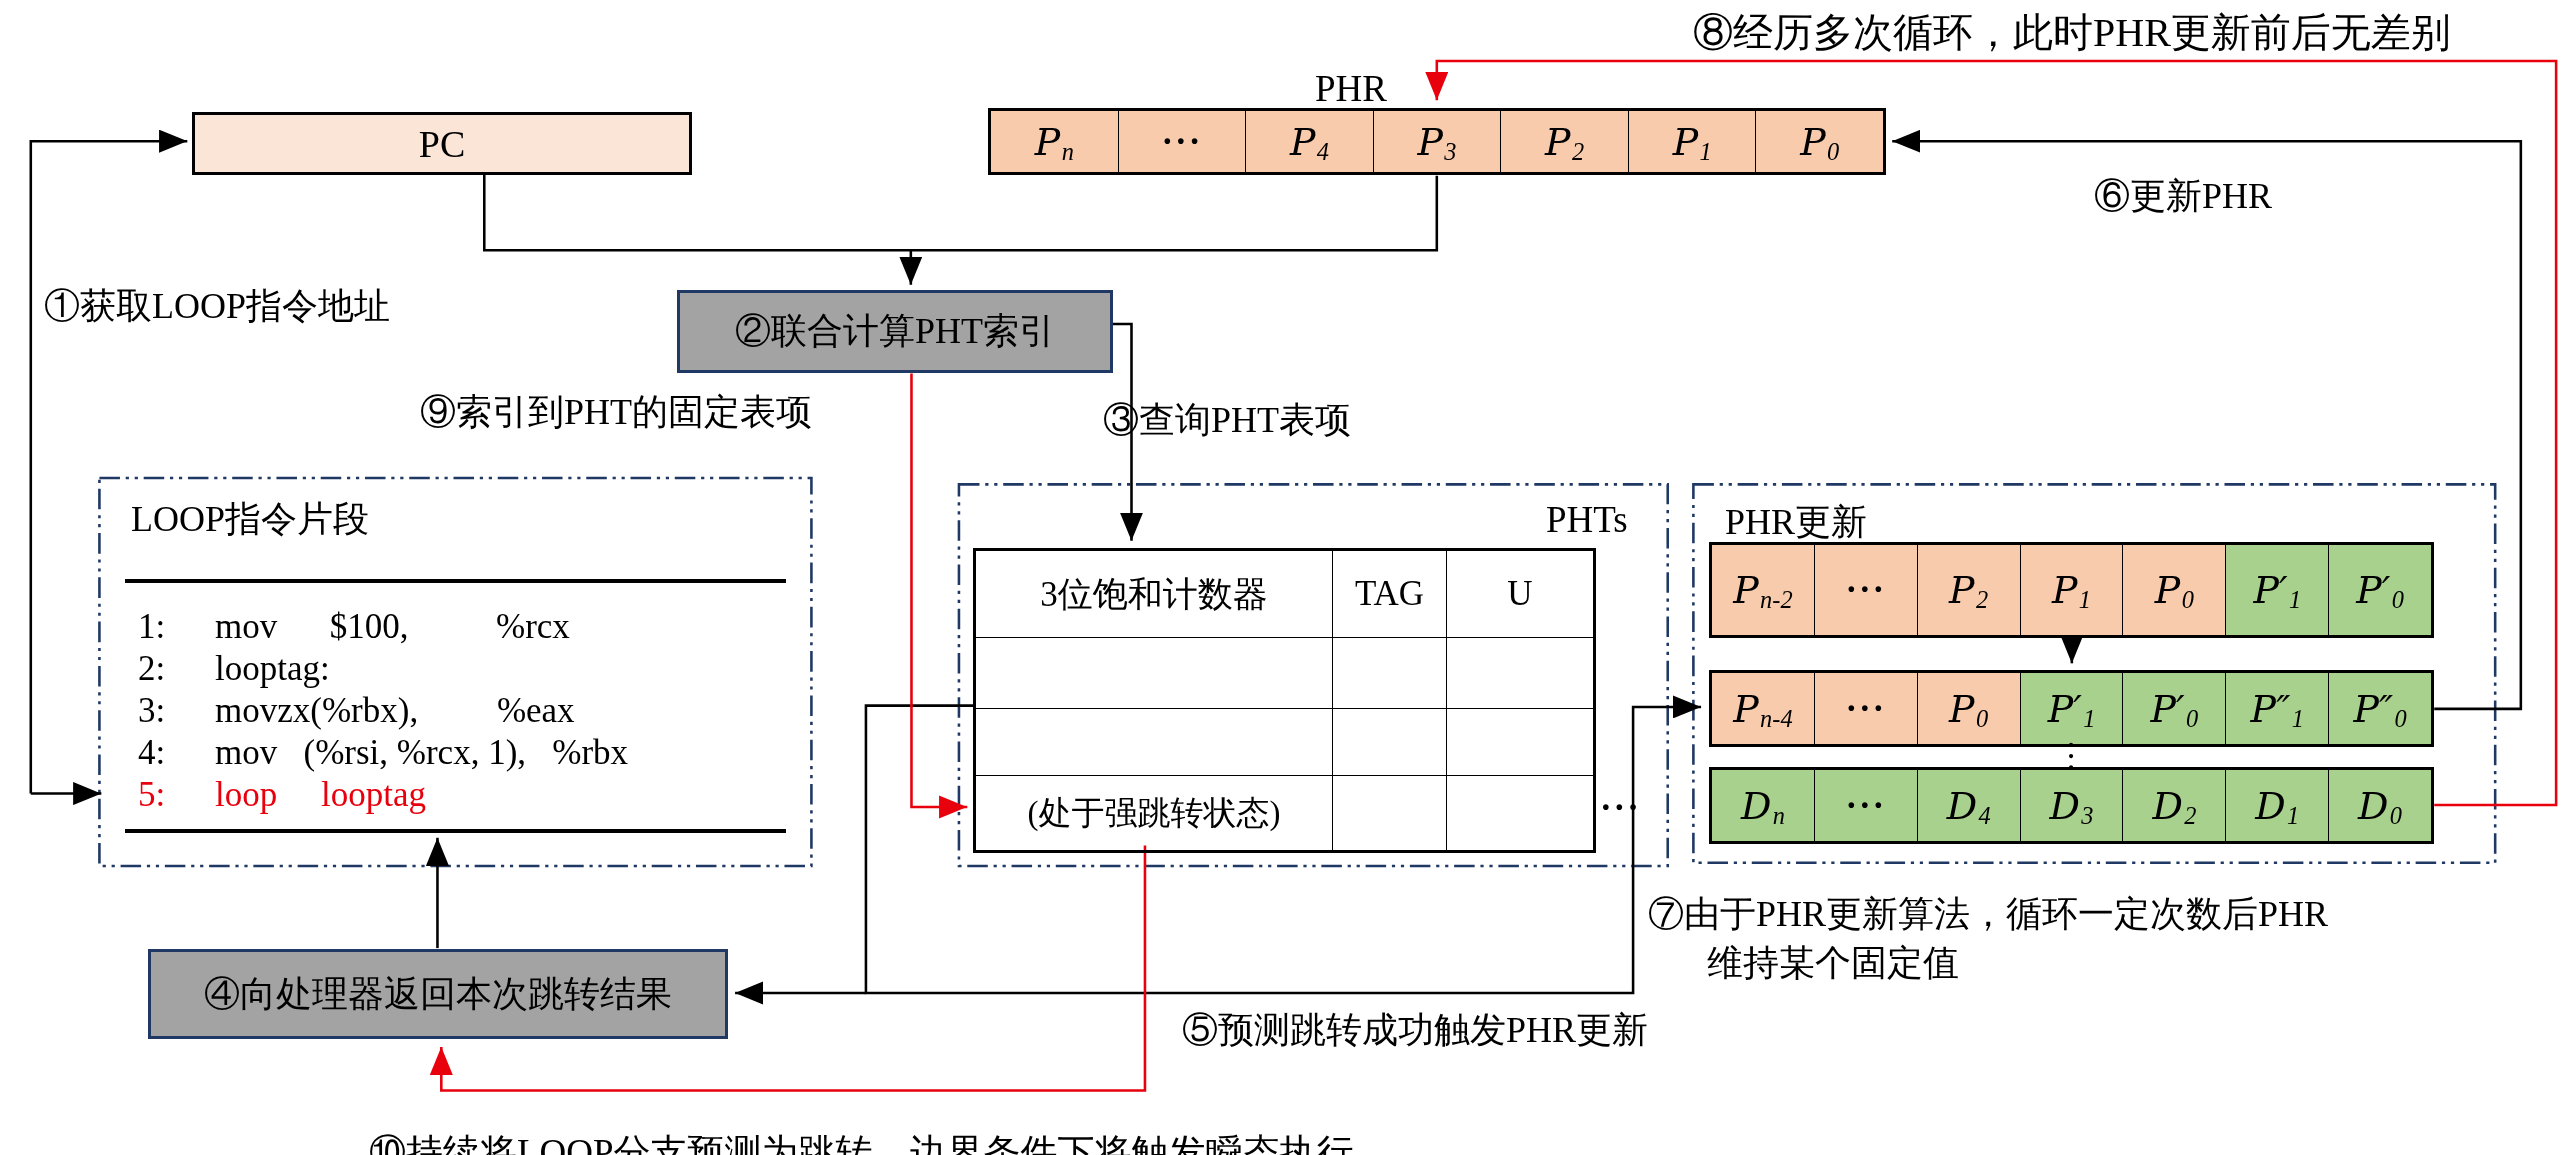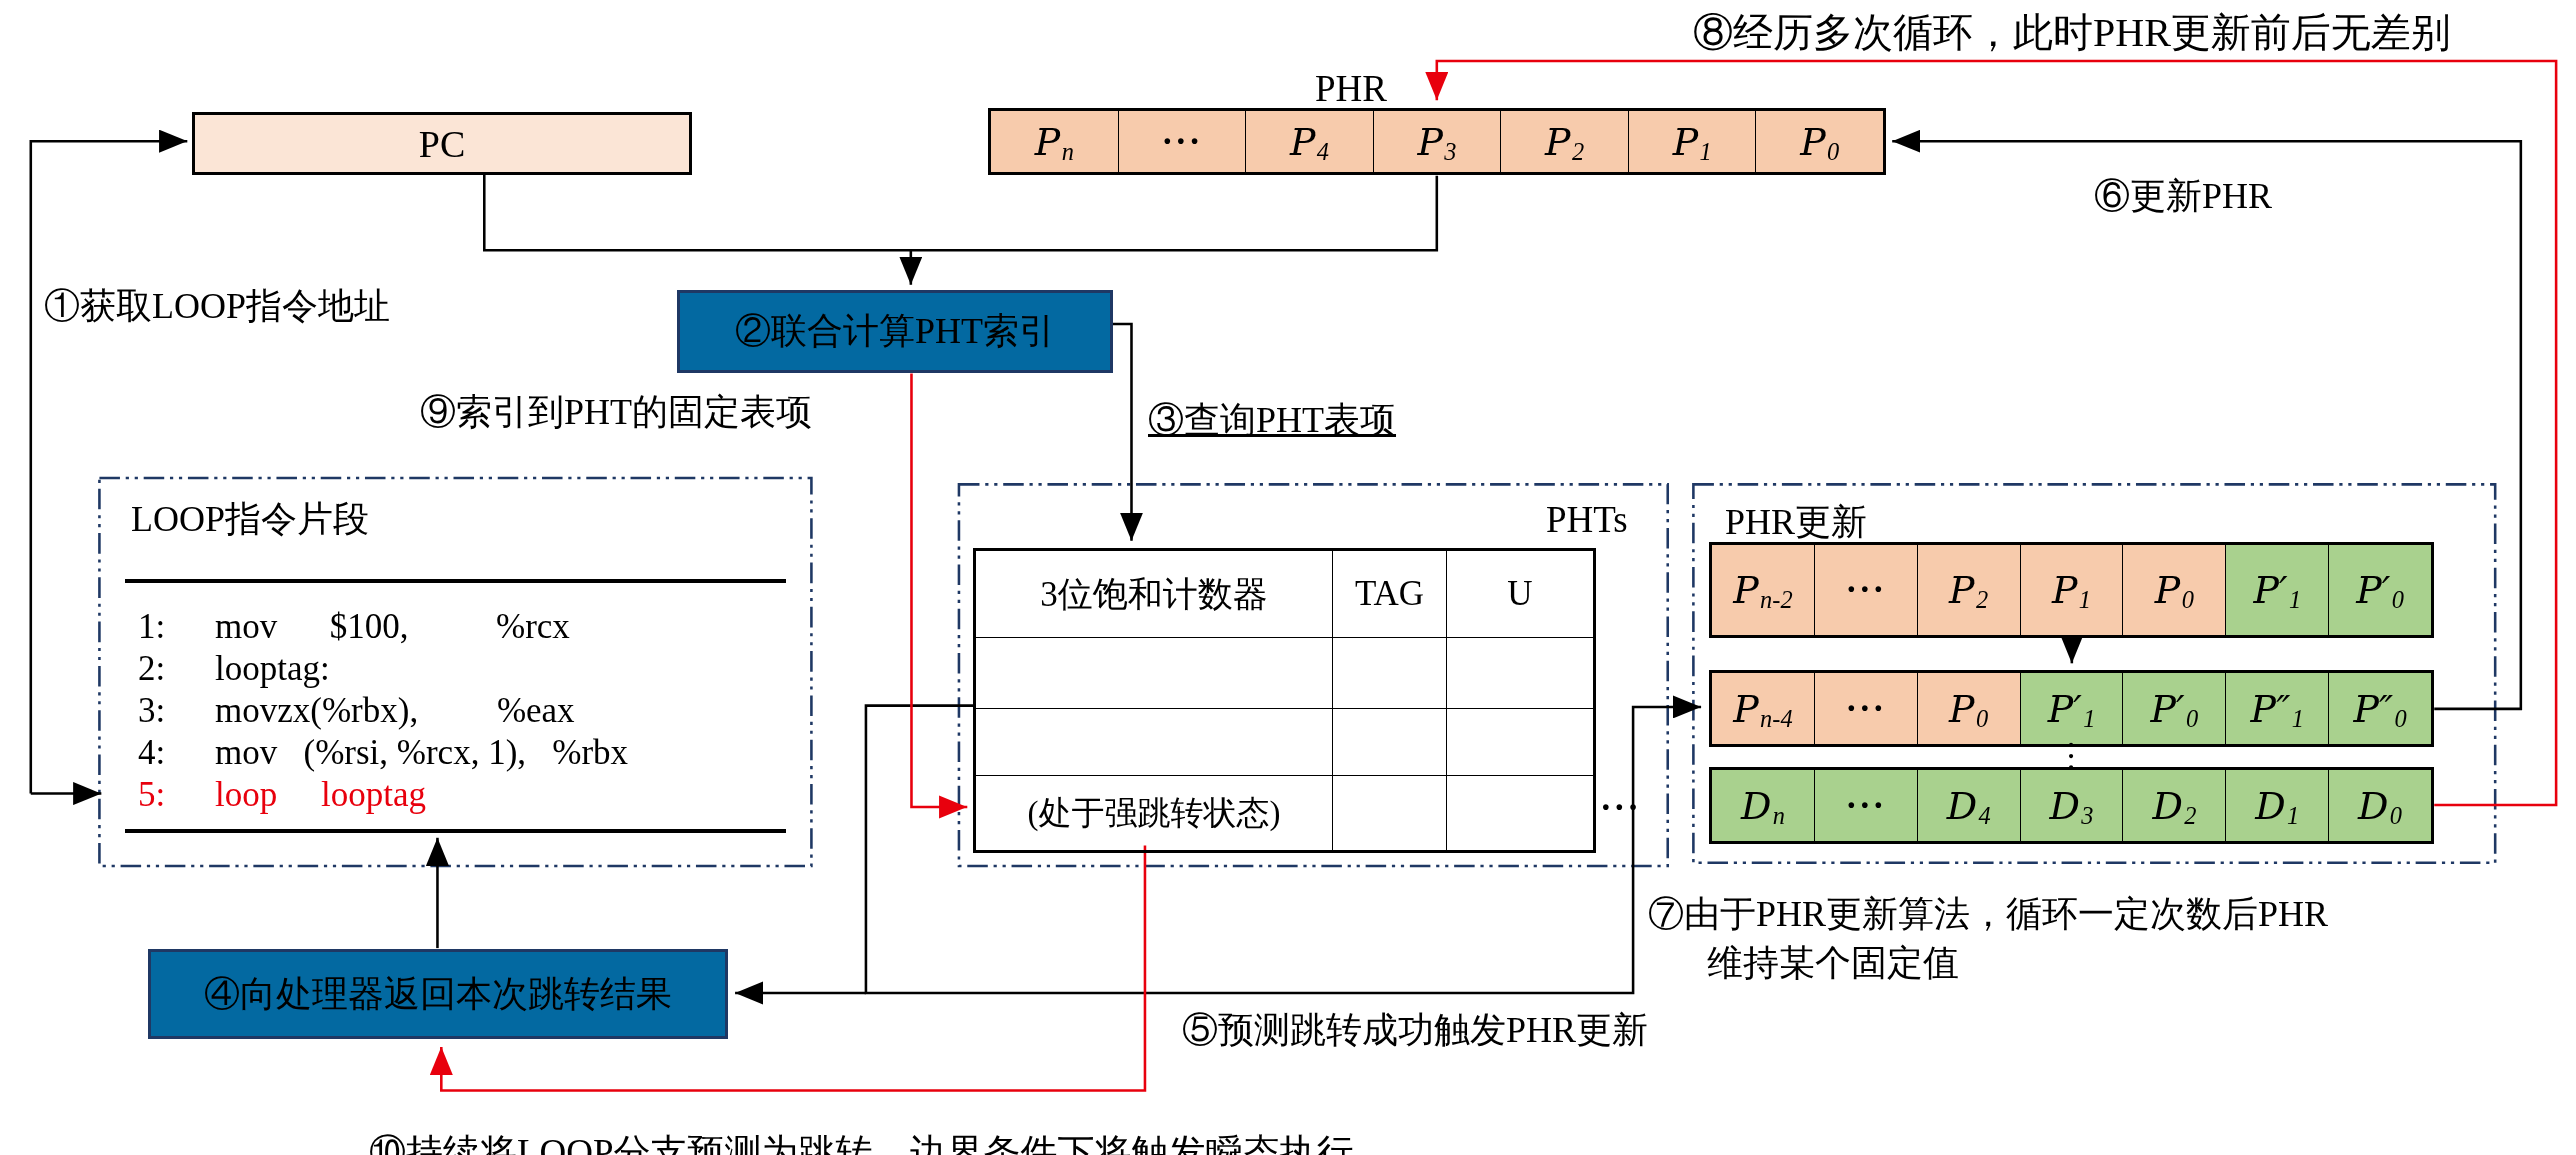--- a/index.html
+++ b/index.html
@@ -3,21 +3,21 @@
 <meta charset="utf-8">
 <style>
   html,body{margin:0;padding:0;background:#ffffff;}
   #canvas{position:relative;width:2576px;height:1156px;background:#fff;
           font-family:"Liberation Serif","DejaVu Serif",serif;color:#000;overflow:hidden;}
   #wires{position:absolute;left:0;top:0;z-index:1;pointer-events:none;}
   .abs{position:absolute;z-index:2;box-sizing:border-box;}
   .label{font-size:36px;white-space:nowrap;}
   .big{font-size:40px;}
   .title{font-size:36px;white-space:nowrap;}
-  .solidbox{border:3.8px solid #1f3864;background:#0369a1;display:flex;align-items:center;justify-content:center;}
+  .solidbox{border:3.8px solid #1f3864;background:#a3a3a3;display:flex;align-items:center;justify-content:center;}
   .pcbox{border:3.2px solid #000;background:#fbe5d6;display:flex;align-items:center;justify-content:center;font-size:38px;}
   .reg{display:flex;border:3.2px solid #000;background:#fff;}
   .reg .cell{flex:1;border-right:1.9px solid #000;display:flex;align-items:center;justify-content:center;}
   .reg .cell:last-child{border-right:none;}
   .cell.o{background:#f7cbac;}
   .cell.g{background:#a9d18e;}
   .var{font-style:italic;font-size:38px;font-family:"DejaVu Serif","Liberation Serif",serif;}
   .subscript{font-size:24.4px;font-style:italic;transform:translateY(10.3px);display:inline-block;margin-left:1.3px;}
   .dots{font-size:35px;font-weight:bold;letter-spacing:1.9px;}
   .pht-table{display:grid;grid-template-columns:357px 114px 146px;grid-template-rows:87px 71px 67px 74px;
@@ -66,21 +66,21 @@
     <path d="M 1421 582 V 1258 H 1508" fill="none" stroke="#e8000d" stroke-width="4" marker-end="url(#ar)"></path>
     <path d="M 1785 1318 V 1700 H 688 V 1632" fill="none" stroke="#e8000d" stroke-width="4" marker-end="url(#ar)"></path>
     <path d="M 3795 1255 H 3985 V 95 H 2240 V 156" fill="none" stroke="#e8000d" stroke-width="4" marker-end="url(#ar)"></path>
   </svg>
 
   <div class="abs label big" style="left:1693px;top:5.1px;">⑧经历多次循环，此时PHR更新前后无差别</div>
   <div class="abs label" style="left:1315px;top:67px;font-size:37px;">PHR</div>
   <div class="abs label" style="left:2094px;top:172px;">⑥更新PHR</div>
   <div class="abs label" style="left:44px;top:282px;">①获取LOOP指令地址</div>
   <div class="abs label" style="left:420px;top:388px;">⑨索引到PHT的固定表项</div>
-  <div class="abs label" style="left:1148px;top:396px;text-decoration:underline;">③查询PHT表项</div>
+  <div class="abs label" style="left:1103px;top:396px;">③查询PHT表项</div>
   <div class="abs label" style="left:1182px;top:1006px;">⑤预测跳转成功触发PHR更新</div>
   <div class="abs label" style="left:1707px;top:939px;">维持某个固定值</div>
   <div class="abs label" style="left:1648px;top:890px;">⑦由于PHR更新算法，循环一定次数后PHR</div>
   <div class="abs label" style="left:369px;top:1128px;font-size:37px;">⑩持续将LOOP分支预测为跳转，边界条件下将触发瞬态执行</div>
 
   <div class="abs pcbox" style="left:192px;top:112px;width:500px;height:63px;">
     <span>PC</span>
   </div>
 
   <div class="abs reg" style="left:988px;top:108px;width:898px;height:67px;">

